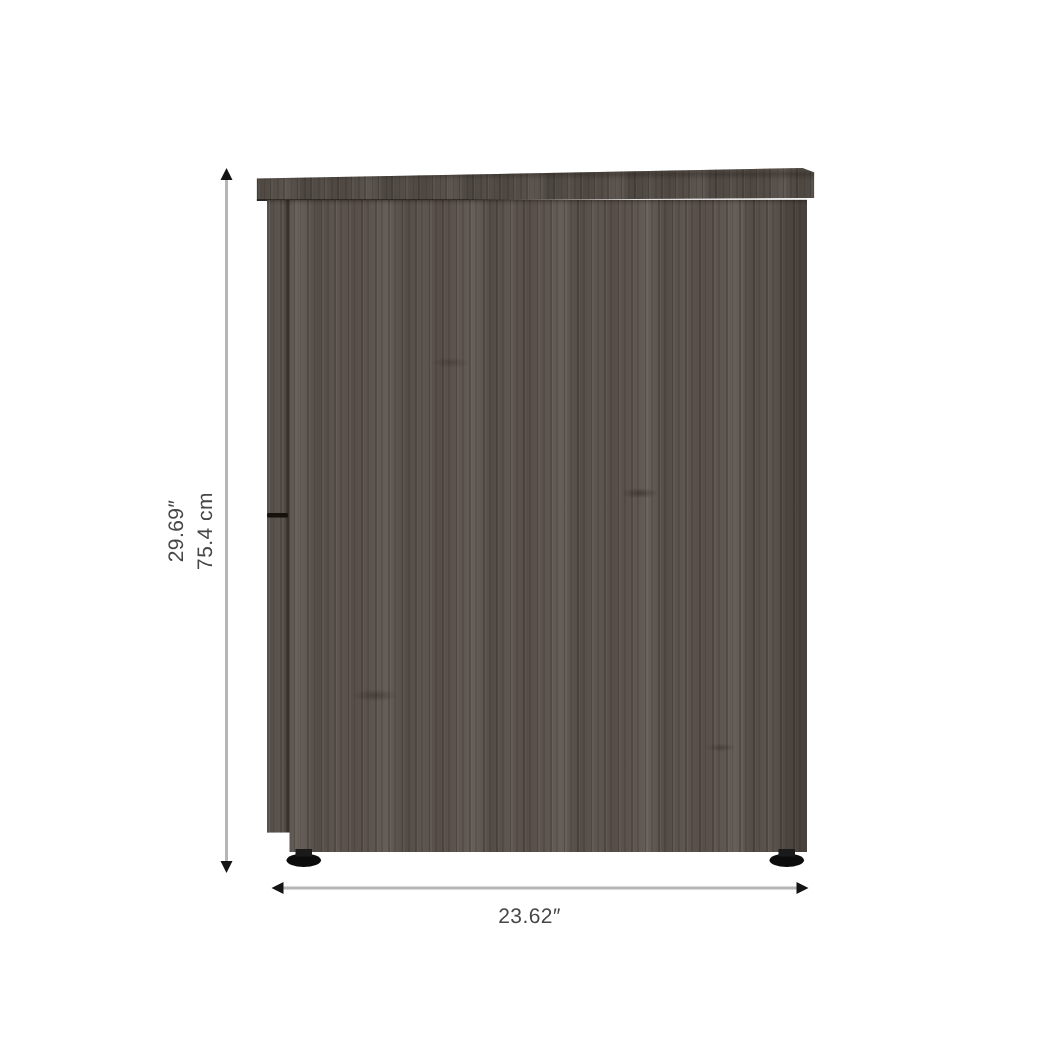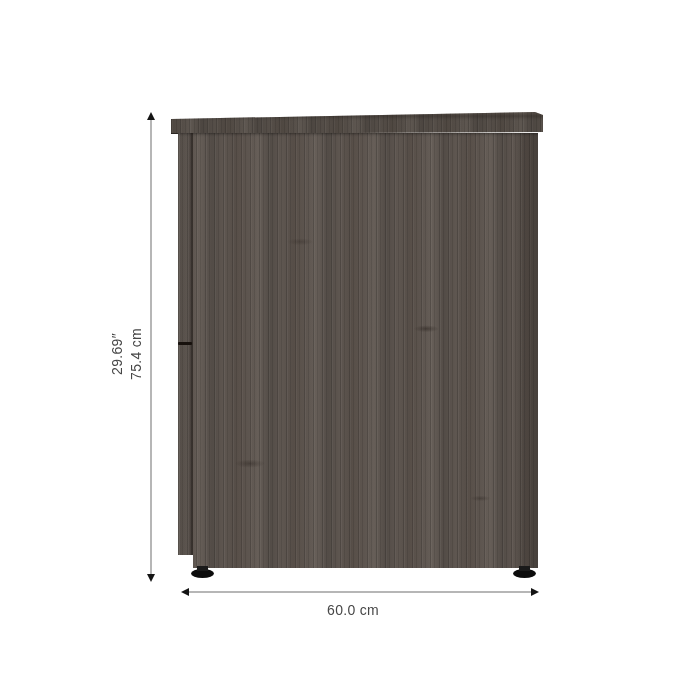--- a/index.html
+++ b/index.html
@@ -202,17 +202,17 @@
       <div>29.69″</div>
       <div>75.4 cm</div>
     </div>
   </div>
 
   <div>
     <div class="dim-line-h"></div>
     <div class="arrow arrow-left"></div>
     <div class="arrow arrow-right"></div>
     <div class="width-label">
-      <div>60.0 cm</div>
+      <div>23.62″</div>
     </div>
   </div>
 
 </div>
 
 </body></html>

